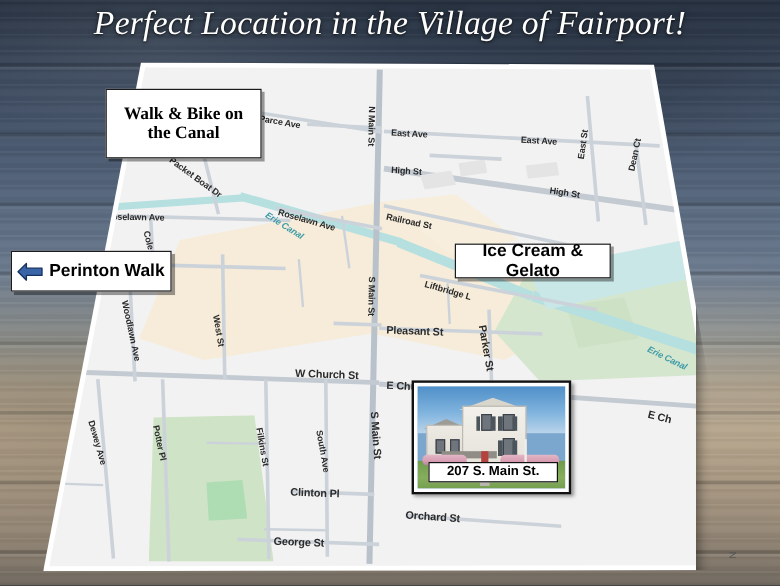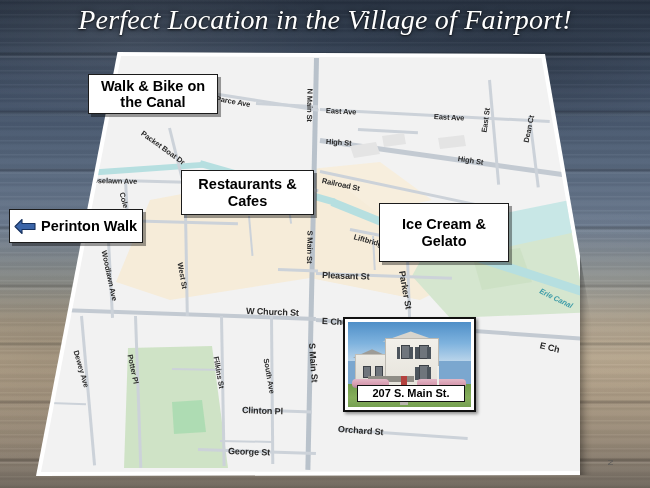--- a/index.html
+++ b/index.html
@@ -382,36 +382,34 @@
       <div class="lbl big" style="left:208px;top:396px;transform:rotate(2deg);">George St</div>
       <div class="lbl big" style="left:292px;top:288px;transform:rotate(86deg);">S Main St</div>
 
       <div class="lbl canal-lbl" style="left:202px;top:124px;transform:rotate(32deg);">Erie Canal</div>
       <div class="lbl canal-lbl" style="left:520px;top:236px;transform:rotate(26deg);">Erie Canal</div>
     </div>
   </div>
 
   <div id="nz-mark">N</div>
 
-  <div class="callout" style="left:88px; top:74px; width:130px; height:40px; font-size:14.5px; white-space:pre-line;">Walk &amp; Bike on
+  <div class="callout" style="left:88px; top:74px; width:130px; height:58px; font-size:14.5px; white-space:pre-line;font-family:Liberation Serif, serif;">Walk &amp; Bike on
 the Canal</div>
 
-  <div class="callout" style="left:181px; top:170px; width:133px; height:45px; font-size:14.5px; white-space:pre-line;">Restaurants &amp;
-Cafes</div>
 
   <div class="callout with-arrow" style="left:9px; top:209px; width:134px; height:34px; font-size:14.5px;">
     <svg class="arrow-left" viewBox="0 0 22 17">
       <polygon points="1,8.5 8,1.5 8,5.5 21,5.5 21,11.5 8,11.5 8,15.5" fill="#3a64a8" stroke="#16315e" stroke-width="1.1" stroke-linejoin="round"></polygon>
     </svg>
     <span>Perinton Walk</span>
   </div>
 
 
 
-  <div class="callout" style="left:379px; top:203px; width:130px; height:59px; font-size:14.5px; white-space:pre-line;">Ice Cream &amp;
+  <div class="callout" style="left:379px; top:203px; width:130px; height:29px; font-size:14.5px; white-space:pre-line;">Ice Cream &amp;
 Gelato</div>
 
   <div id="photo-card">
     <div id="photo-inner">
       <div class="ph-sky"></div>
       <div class="ph-lawn"></div>
 
       <div class="ph-wing-roof"></div>
       <div class="ph-wing"></div>
       <div class="ph-roof-main"></div>

